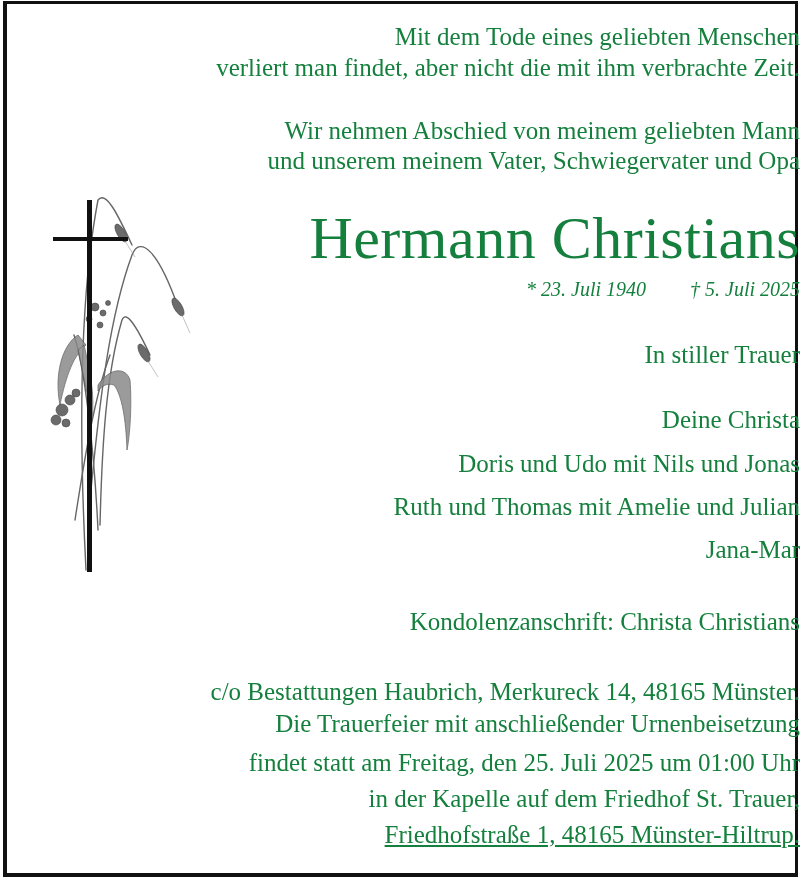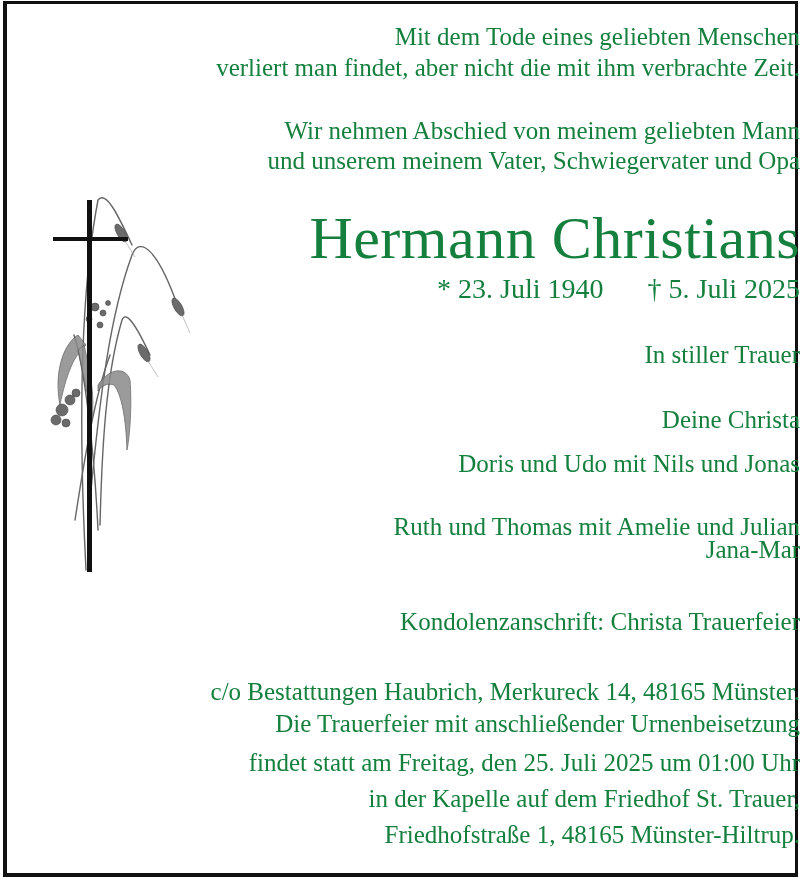--- a/index.html
+++ b/index.html
@@ -10,21 +10,21 @@
     border-right:3px solid #111; border-bottom:4px solid #111;
     background:#fff;
   }
   .txt {
     position:absolute; left:0; width:800px; text-align:right;
     font-family:"Liberation Serif", "DejaVu Serif", serif;
     color:#15803d; white-space:nowrap;
   }
   .f26 { font-size:25px; line-height:30px; }
   .name { font-size:60px; line-height:52px; letter-spacing:0.5px; }
-  .dates { font-size:28px; line-height:28px; }
+  .dates { font-size:20px; line-height:28px;font-style:italic; }
   .dates .gap { display:inline-block; width:44px; }
   .art { position:absolute; left:40px; top:195px; width:160px; height:385px; }
 </style>
 </head>
 <body>
 
 <div class="frame"></div>
 
 <div class="txt f26" style="top:22px;">Mit dem Tode eines geliebten Menschen</div>
 <div class="txt f26" style="top:53px;">verliert man findet, aber nicht die mit ihm verbrachte Zeit.</div>
@@ -76,22 +76,22 @@
 
 <div class="txt name" style="top:212px; left:0; width:800px;">Hermann Christians</div>
 <div class="txt dates" style="top:275px;">
   <span>* 23. Juli 1940</span><span class="gap"></span><span>† 5. Juli 2025</span>
 </div>
 
 <div class="txt f26" style="top:340px;">In stiller Trauer</div>
 
 <div class="txt f26" style="top:405px;">Deine Christa</div>
 <div class="txt f26" style="top:449px;">Doris und Udo mit Nils und Jonas</div>
-<div class="txt f26" style="top:492px;margin-top:20px;">Ruth und Thomas mit Amelie und Julian</div>
+<div class="txt f26" style="top:492px;">Ruth und Thomas mit Amelie und Julian</div>
 <div class="txt f26" style="top:535px;padding-left:37px;">Jana-Marie †</div>
 
-<div class="txt f26" style="top:607px;">Kondolenzanschrift: Christa Trauerfeier</div>
+<div class="txt f26" style="top:607px;">Kondolenzanschrift: Christa Christians</div>
 <div class="txt f26" style="top:677px;">c/o Bestattungen Haubrich, Merkureck 14, 48165 Münster.</div>
 
 <div class="txt f26" style="top:709px;">Die Trauerfeier mit anschließender Urnenbeisetzung</div>
 <div class="txt f26" style="top:748px;">findet statt am Freitag, den 25. Juli 2025 um 01:00 Uhr</div>
 <div class="txt f26" style="top:784px;">in der Kapelle auf dem Friedhof St. Trauer,</div>
-<div class="txt f26" style="top:820px;">Friedhofstraße 1, 48165 Münster-Hiltrup.</div>
+<div class="txt f26" style="top:820px;text-decoration:underline;">Friedhofstraße 1, 48165 Münster-Hiltrup.</div>
 
 </body></html>

